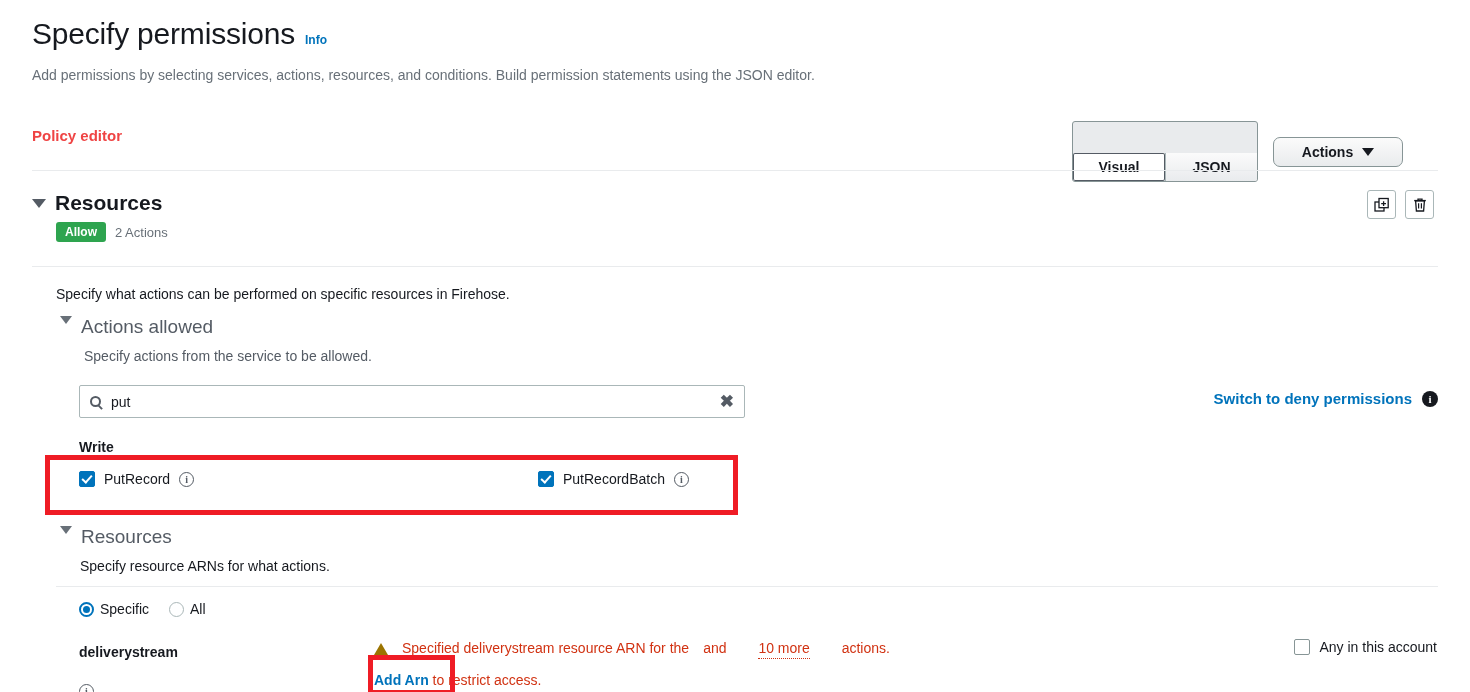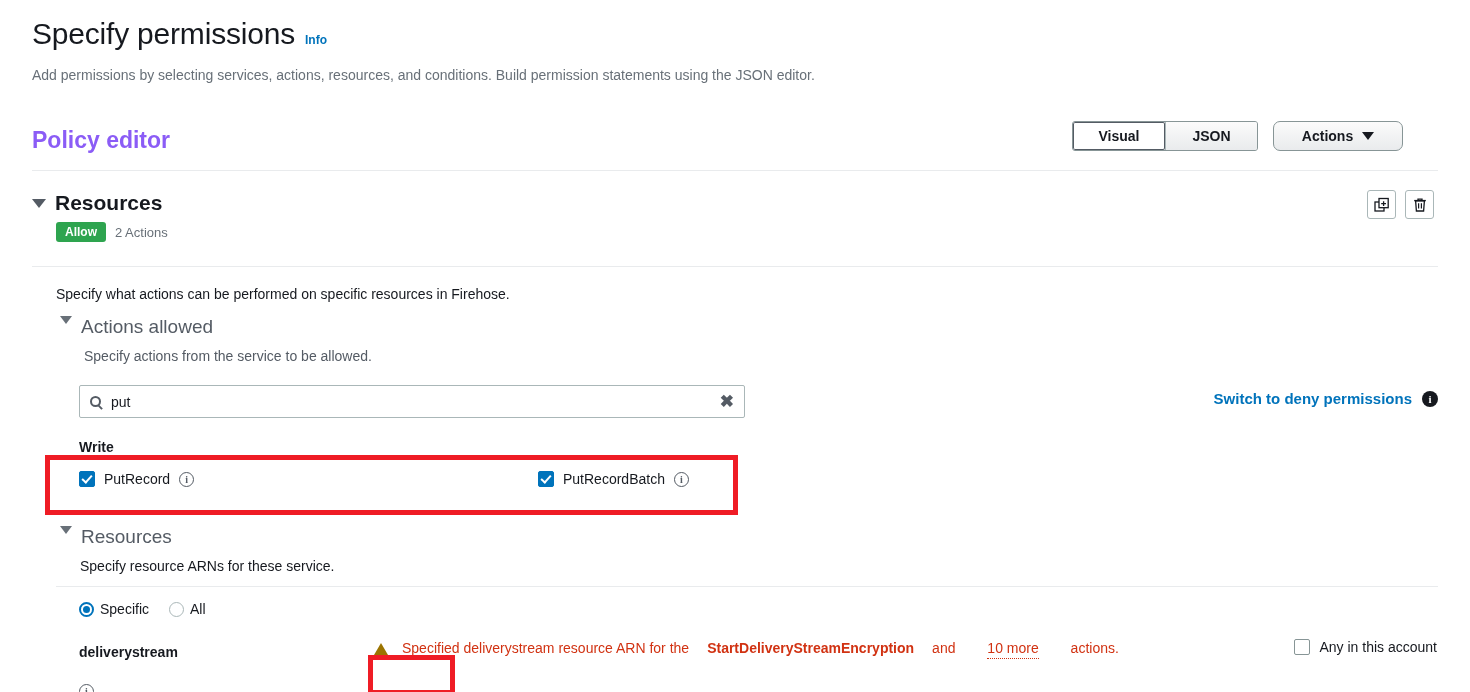--- a/index.html
+++ b/index.html
@@ -27,35 +27,35 @@
     text-decoration: none; cursor: pointer;
   }
   .page-desc {
     position: absolute; left: 32px; top: 65px;
     font-size: 14px; color: #687078; line-height: 20px;
   }
 
   
   .editor-label {
     position: absolute; left: 32px; top: 127px;
-    font-size: 23px; font-weight: bold; color: #8b5cf6;
+    font-size: 15px; font-weight: bold; color: #ef4444;
   }
   .seg-wrap {
     position: absolute; right: 67px; top: 121px;
     display: flex; align-items: center; gap: 15px;
   }
   .segmented {
     display: flex; border: 1px solid #879596; border-radius: 3px;
     overflow: hidden; background: #e9ebed;
   }
   .seg-btn {
     font-size: 14px; font-weight: bold; color: #16191f;
     padding: 6px 0; width: 92px; text-align: center;
     background: linear-gradient(180deg,#fbfbfb,#e9ebed);
-    cursor: pointer; border: none; font-family: inherit;
+    cursor: pointer; border: none; font-family: inherit; margin-top: 31px;
   }
   .seg-btn + .seg-btn { border-left: 1px solid #aab7b8; }
   .seg-btn.active {
     background: #ffffff;
     box-shadow: inset 0 0 0 1px #545b64;
     border-radius: 2px;
   }
   .actions-btn {
     display: flex; align-items: center; justify-content: center; gap: 9px;
     width: 130px; padding: 6px 0;
@@ -340,21 +340,21 @@
   <div class="chk-row chk-putrecordbatch">
     <span class="cbx on"></span>
     <span class="chk-label">PutRecordBatch</span>
     <span class="info-ring">i</span>
   </div>
 
   <div class="sub-head-row r-resources">
     <span class="tri sm"></span>
     <span class="sub-head">Resources</span>
   </div>
-  <div class="sec-text t-specarns">Specify resource ARNs for these service.</div>
+  <div class="sec-text t-specarns">Specify resource ARNs for what actions.</div>
 
   <div class="rule r3"></div>
 
   <div class="radio-row">
     <label class="radio-item">
       <span class="rad on"></span>
       <span class="rad-label">Specific</span>
     </label>
     <label class="radio-item">
       <span class="rad off"></span>
@@ -364,27 +364,30 @@
 
   <div class="res-name">
     <span class="res-name-txt">deliverystream</span>
     <span class="info-ring">i</span>
   </div>
 
   <div class="warn-block">
     <div class="warn-line1">
       <span class="warn-tri"></span>
       <span>Specified deliverystream resource ARN for the</span>
-      <span class="warn-strong">StartDeliveryStreamEncryption</span>
       <span>and</span>
       <span>&nbsp;</span>
       <span class="more-link">10 more</span>
       <span>&nbsp;</span>
       <span>actions.</span>
     </div>
+    <div class="warn-line2">
+      <a class="addarn-link">Add Arn</a>
+      <span>to restrict access.</span>
+    </div>
   </div>
 
   <div class="any-acct">
     <span class="cbx off"></span>
     <span class="any-acct-label">Any in this account</span>
   </div>
 
   <div class="anno anno-actions"></div>
   <div class="anno anno-addarn"></div>
 

